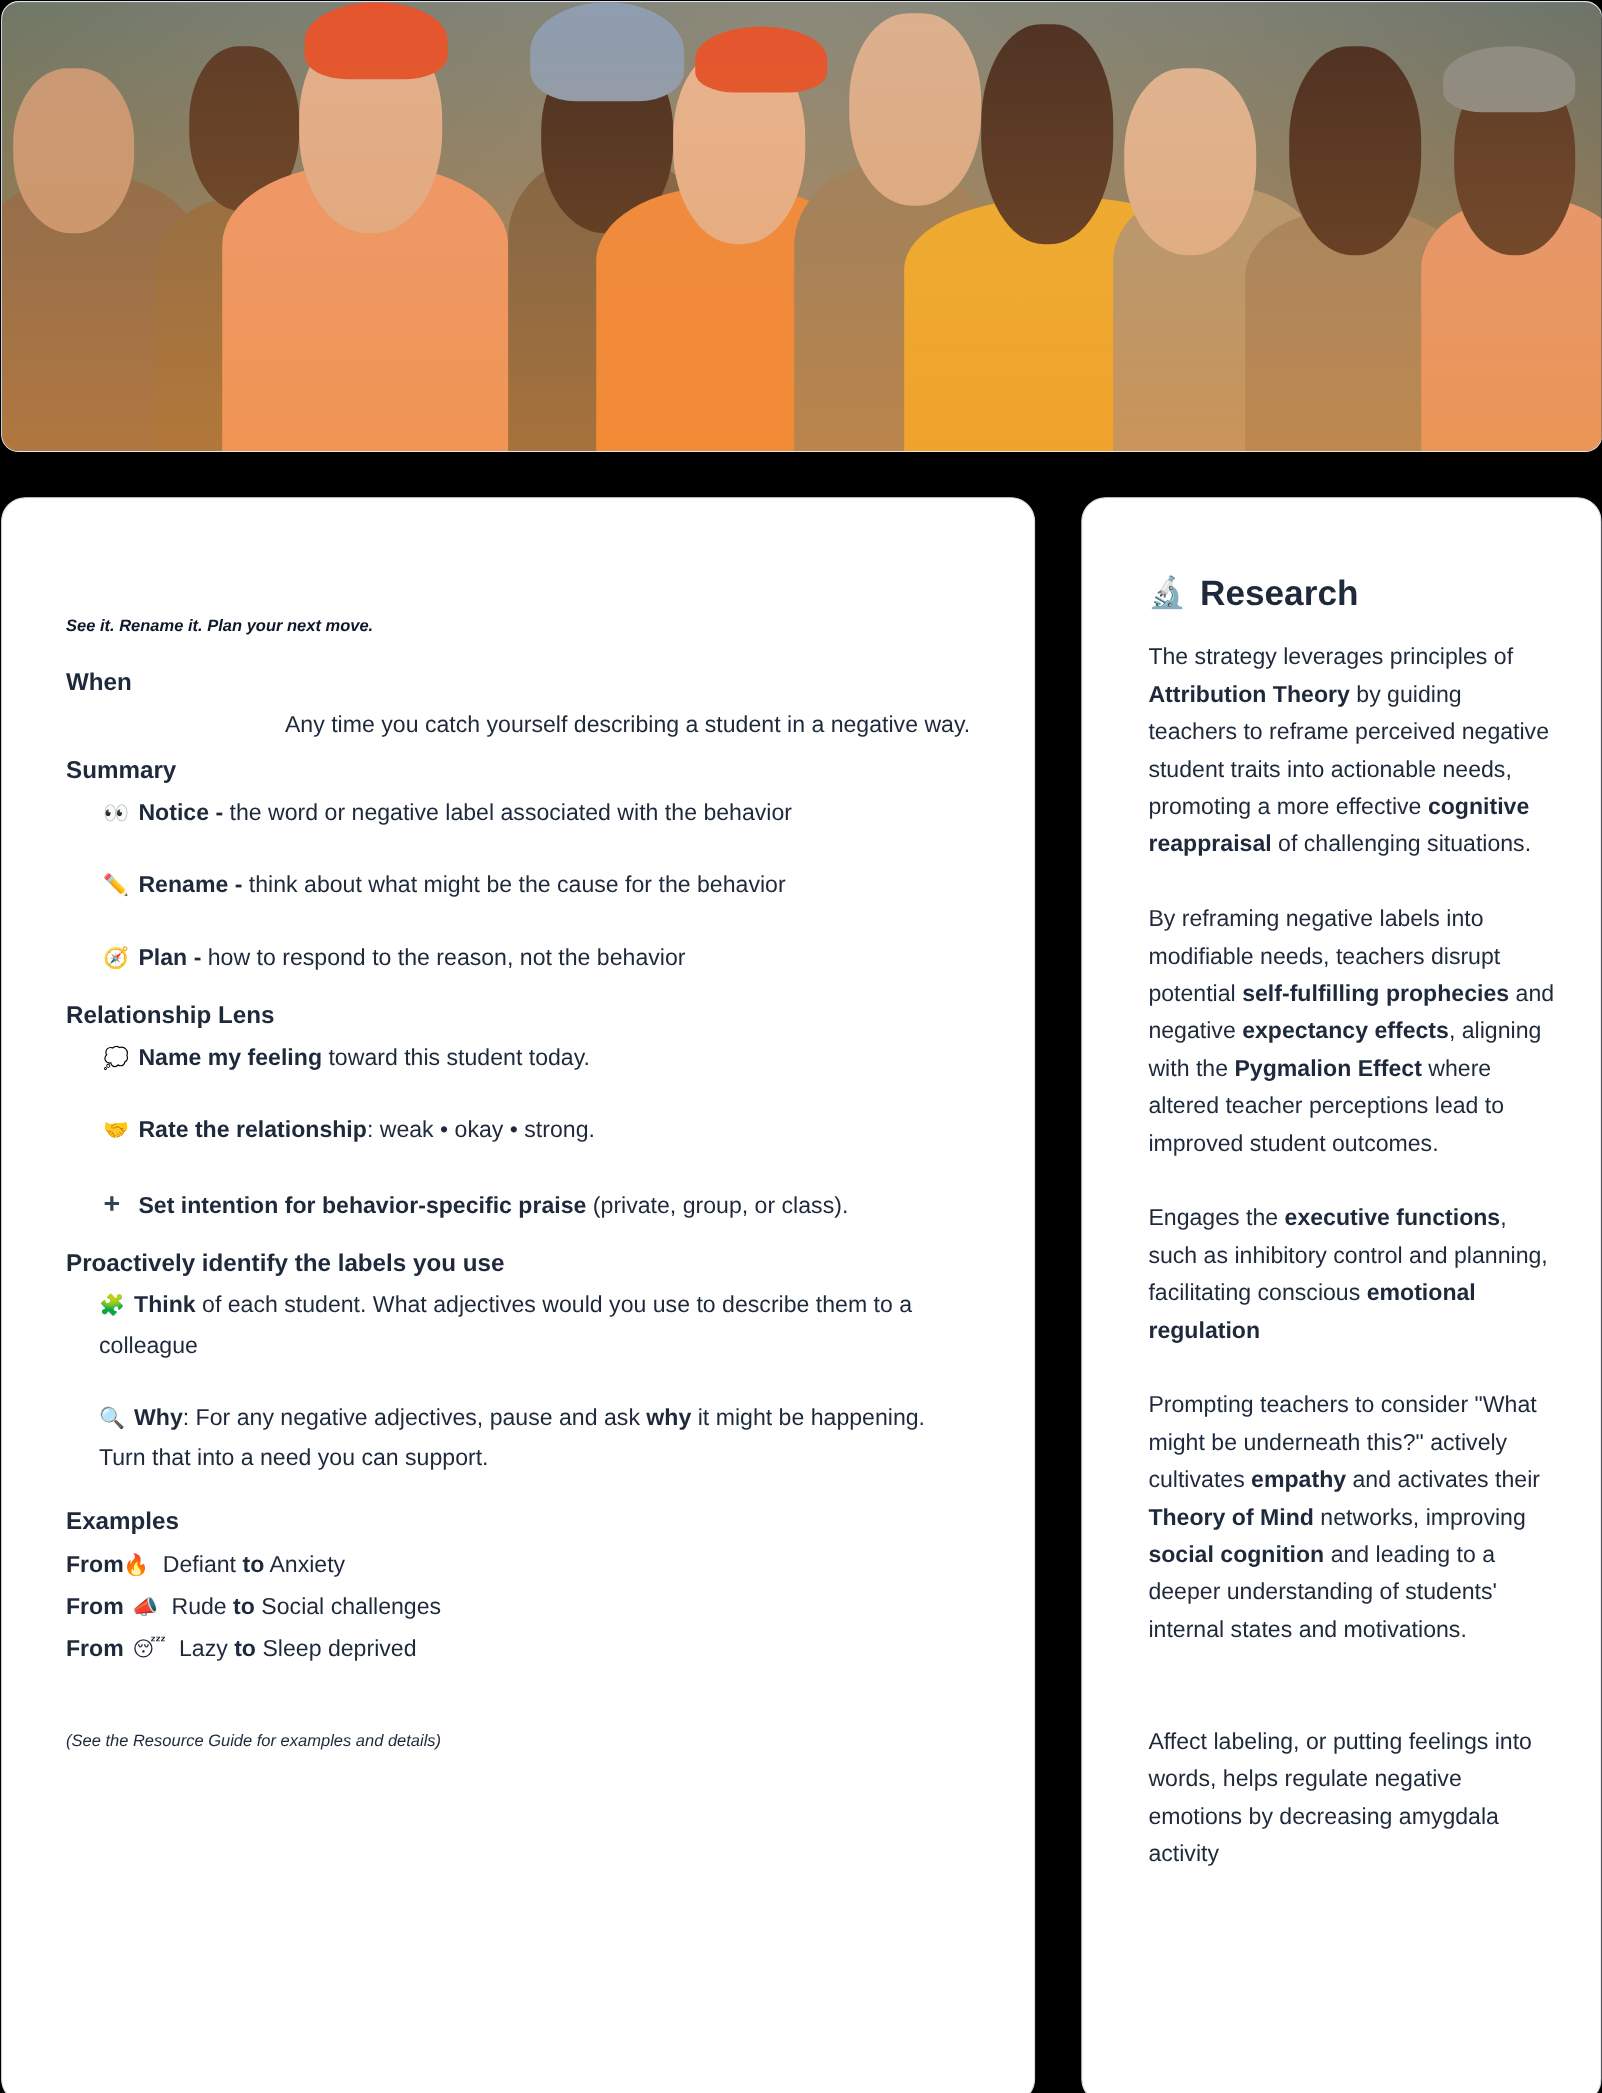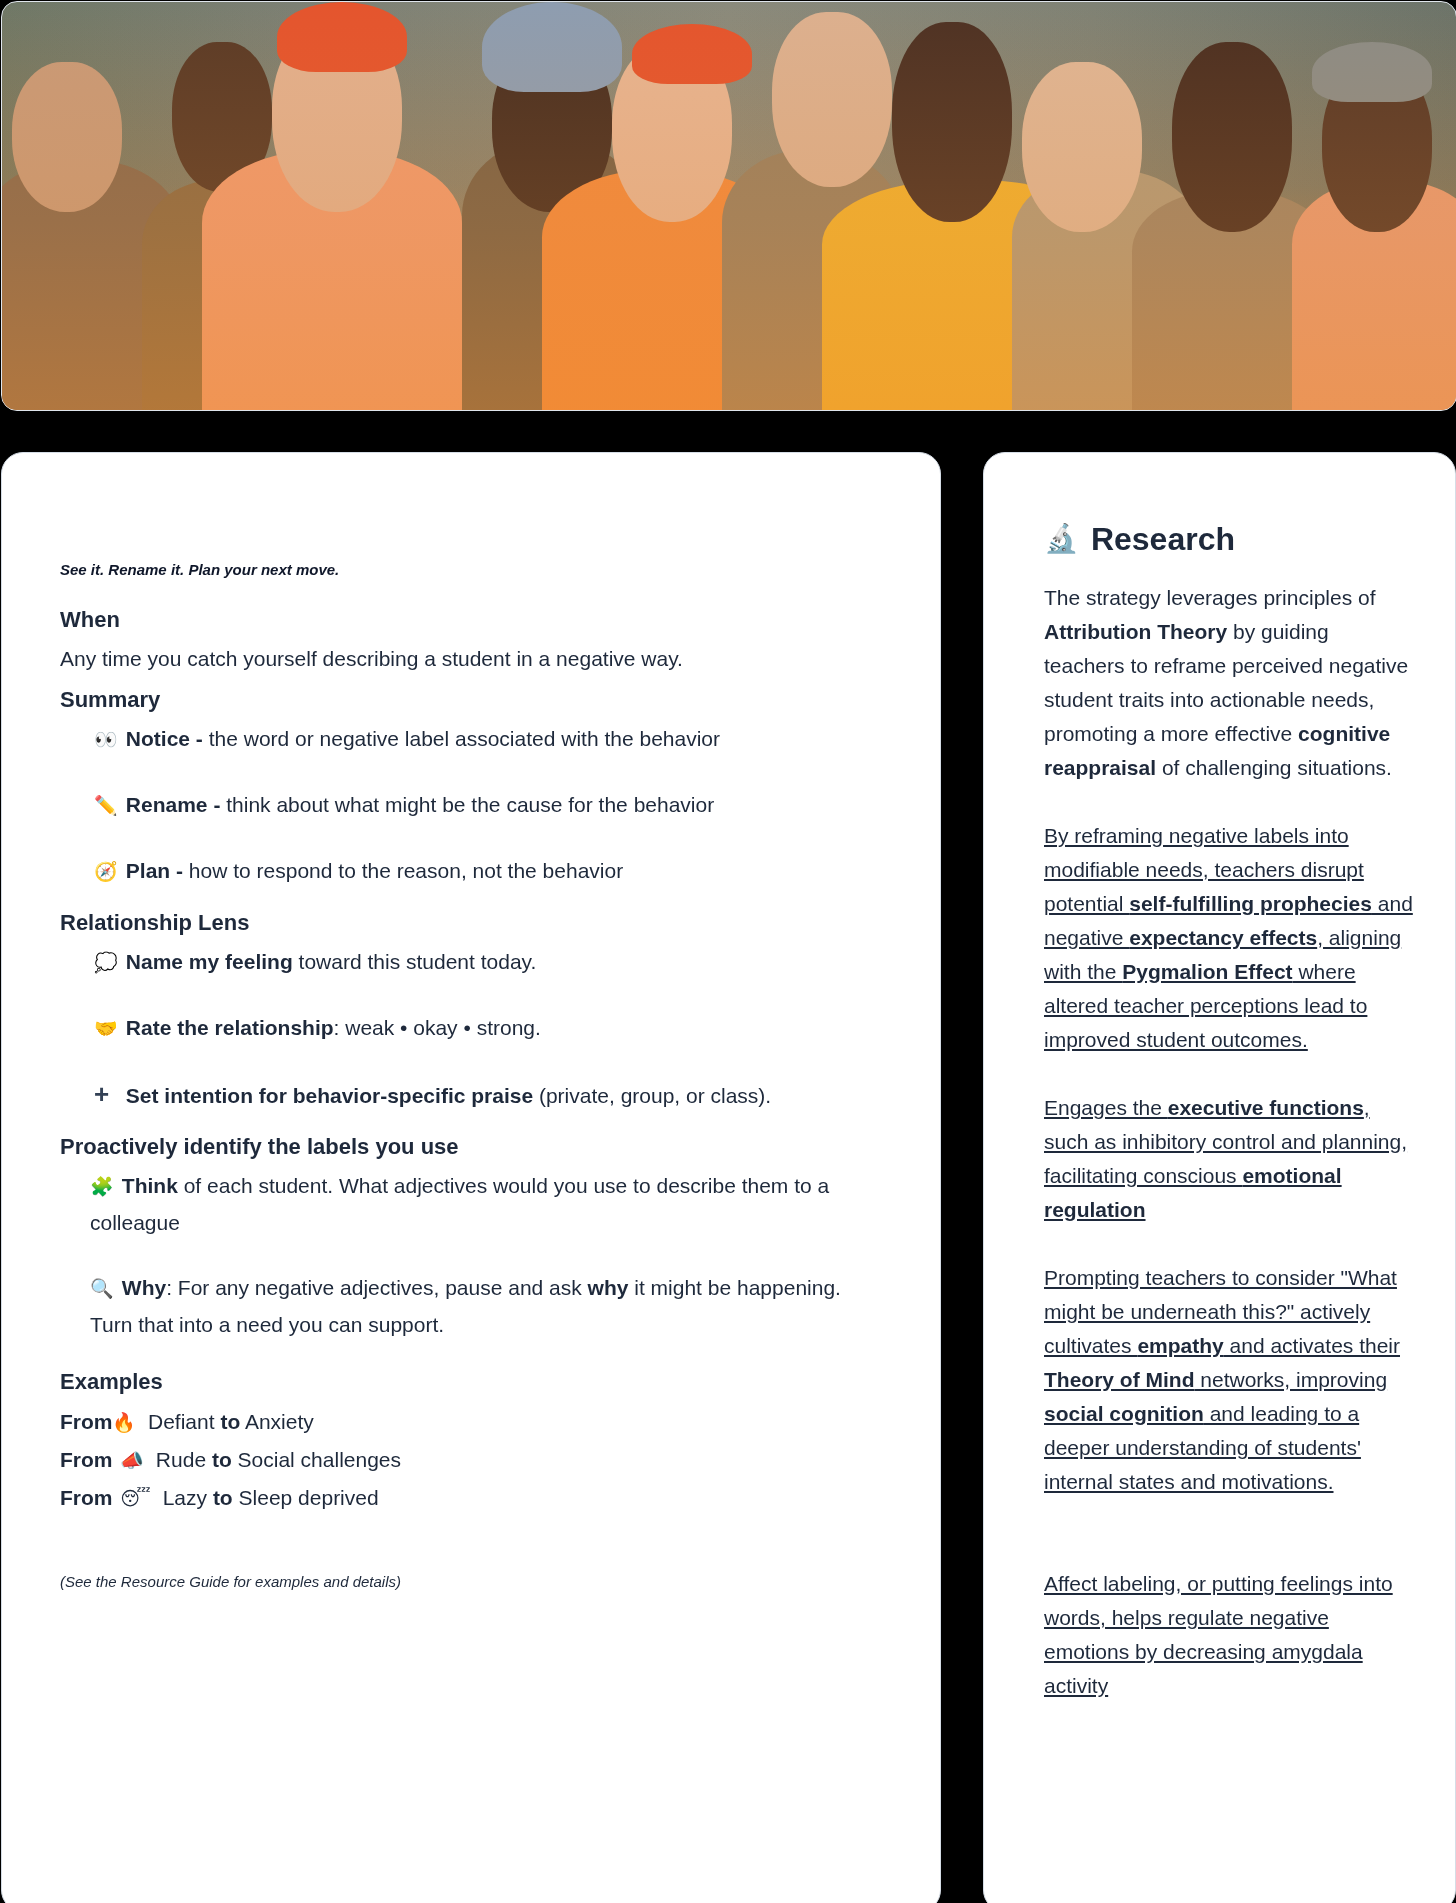--- a/index.html
+++ b/index.html
@@ -94,21 +94,21 @@
       line-height: 30px;
       font-weight: 700;
       color: #1e293b;
     }
     .body-text {
       font-size: 21px;
       line-height: 36px;
       color: #1e293b;
     }
     .sec-when { margin-top: 20px; }
-    .sec-when .body-text { margin-top: 6px; }
+    .sec-when .body-text { margin-top: 6px; text-align: right; }
     .sec-summary { margin-top: 8px; }
     .sec-lens { margin-top: 18px; }
     .sec-labels { margin-top: 18px; }
     .sec-examples { margin-top: 24px; }
 
     .item-list {
       list-style: none;
       margin: 6px 0 0 0;
       padding: 0 0 0 34px;
     }
@@ -166,21 +166,21 @@
       align-items: center;
       gap: 12px;
     }
     .research-heading .emoji { font-size: 28px; }
     .research-para {
       margin: 20px 0 0 0;
       font-size: 21px;
       line-height: 34px;
       color: #1e293b;
     }
-    .research-para + .research-para { margin-top: 34px; text-decoration: underline; }
+    .research-para + .research-para { margin-top: 34px; }
     .research-para.gap-lg { margin-top: 68px; }
   </style>
 </head>
 <body>
 
 <div class="hero" role="img" aria-label="Illustration of a row of diverse teenage students with serious expressions, tinted orange toward the bottom">
 
   <div class="figure" style="left:-20px;width:200px;height:250px;background:#8a6a4e;"></div>
   <div class="head" style="left:10px;top:60px;width:110px;height:150px;background:#c99a78;"></div>
 

